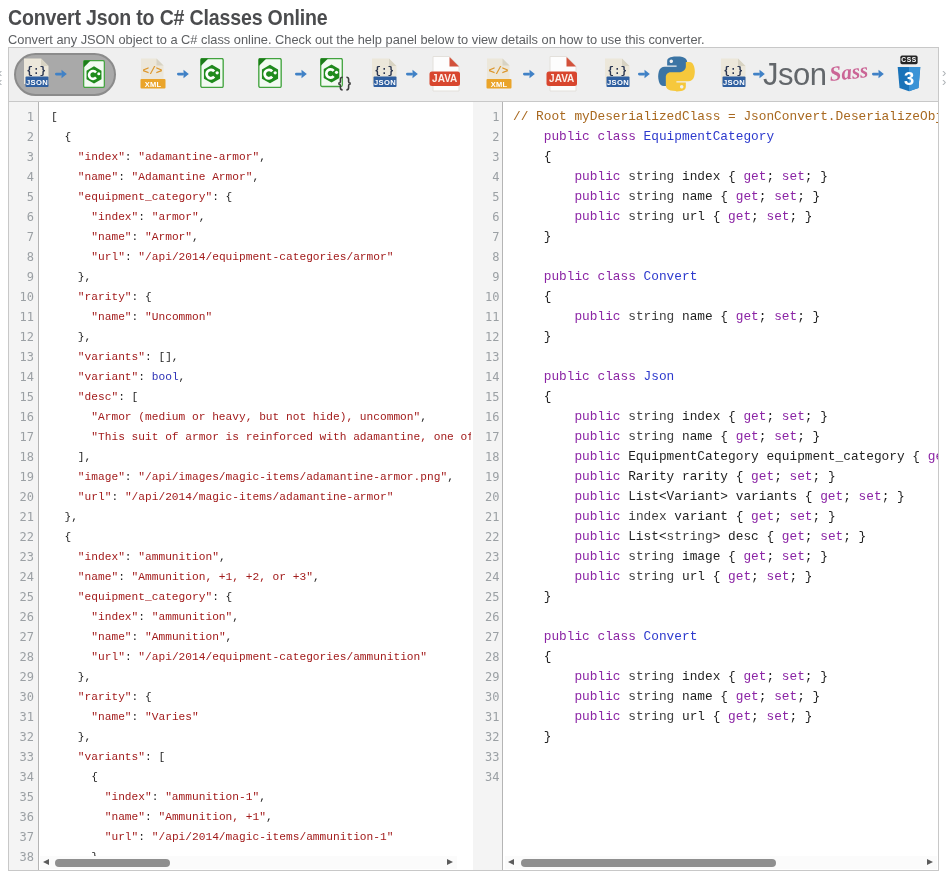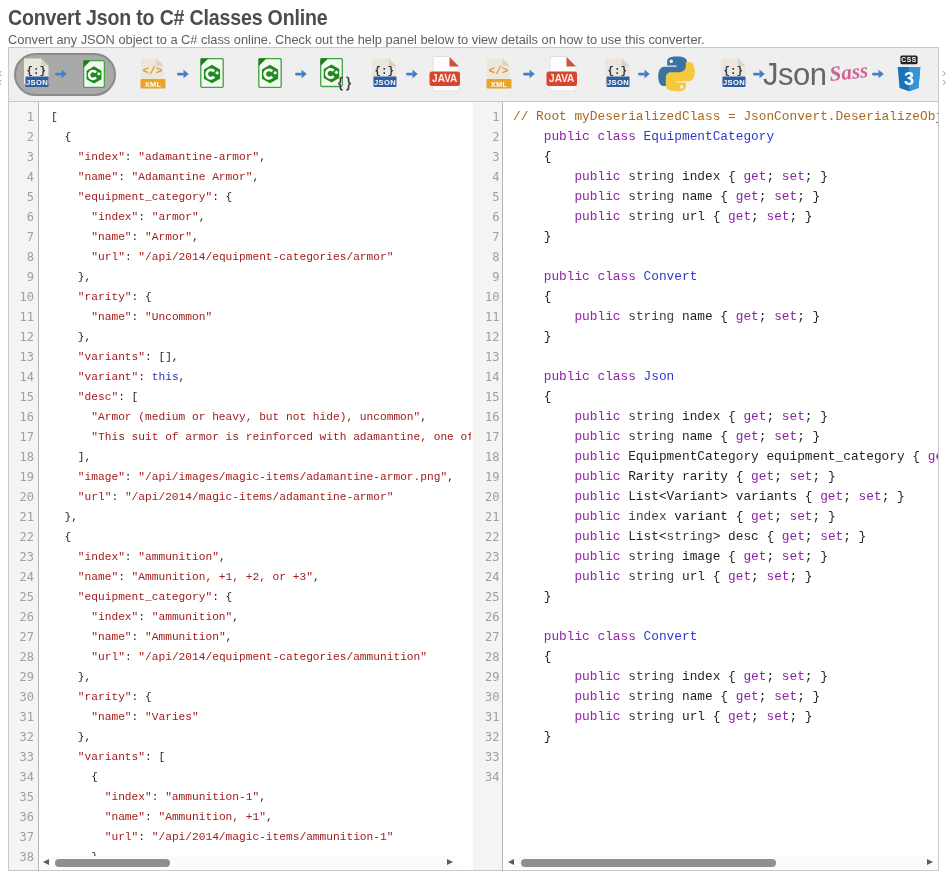--- a/index.html
+++ b/index.html
@@ -222,21 +222,21 @@
 <span class="p">    </span><span class="s">"name"</span><span class="p">: </span><span class="s">"Adamantine Armor"</span><span class="p">,</span>
 <span class="p">    </span><span class="s">"equipment_category"</span><span class="p">: {</span>
 <span class="p">      </span><span class="s">"index"</span><span class="p">: </span><span class="s">"armor"</span><span class="p">,</span>
 <span class="p">      </span><span class="s">"name"</span><span class="p">: </span><span class="s">"Armor"</span><span class="p">,</span>
 <span class="p">      </span><span class="s">"url"</span><span class="p">: </span><span class="s">"/api/2014/equipment-categories/armor"</span>
 <span class="p">    },</span>
 <span class="p">    </span><span class="s">"rarity"</span><span class="p">: {</span>
 <span class="p">      </span><span class="s">"name"</span><span class="p">: </span><span class="s">"Uncommon"</span>
 <span class="p">    },</span>
 <span class="p">    </span><span class="s">"variants"</span><span class="p">: [],</span>
-<span class="p">    </span><span class="s">"variant"</span><span class="p">: </span><span class="b">this</span><span class="p">,</span>
+<span class="p">    </span><span class="s">"variant"</span><span class="p">: </span><span class="b">bool</span><span class="p">,</span>
 <span class="p">    </span><span class="s">"desc"</span><span class="p">: [</span>
 <span class="p">      </span><span class="s">"Armor (medium or heavy, but not hide), uncommon"</span><span class="p">,</span>
 <span class="p">      </span><span class="s">"This suit of armor is reinforced with adamantine, one of the hardest substances in existence."</span>
 <span class="p">    ],</span>
 <span class="p">    </span><span class="s">"image"</span><span class="p">: </span><span class="s">"/api/images/magic-items/adamantine-armor.png"</span><span class="p">,</span>
 <span class="p">    </span><span class="s">"url"</span><span class="p">: </span><span class="s">"/api/2014/magic-items/adamantine-armor"</span>
 <span class="p">  },</span>
 <span class="p">  {</span>
 <span class="p">    </span><span class="s">"index"</span><span class="p">: </span><span class="s">"ammunition"</span><span class="p">,</span>
 <span class="p">    </span><span class="s">"name"</span><span class="p">: </span><span class="s">"Ammunition, +1, +2, or +3"</span><span class="p">,</span>

